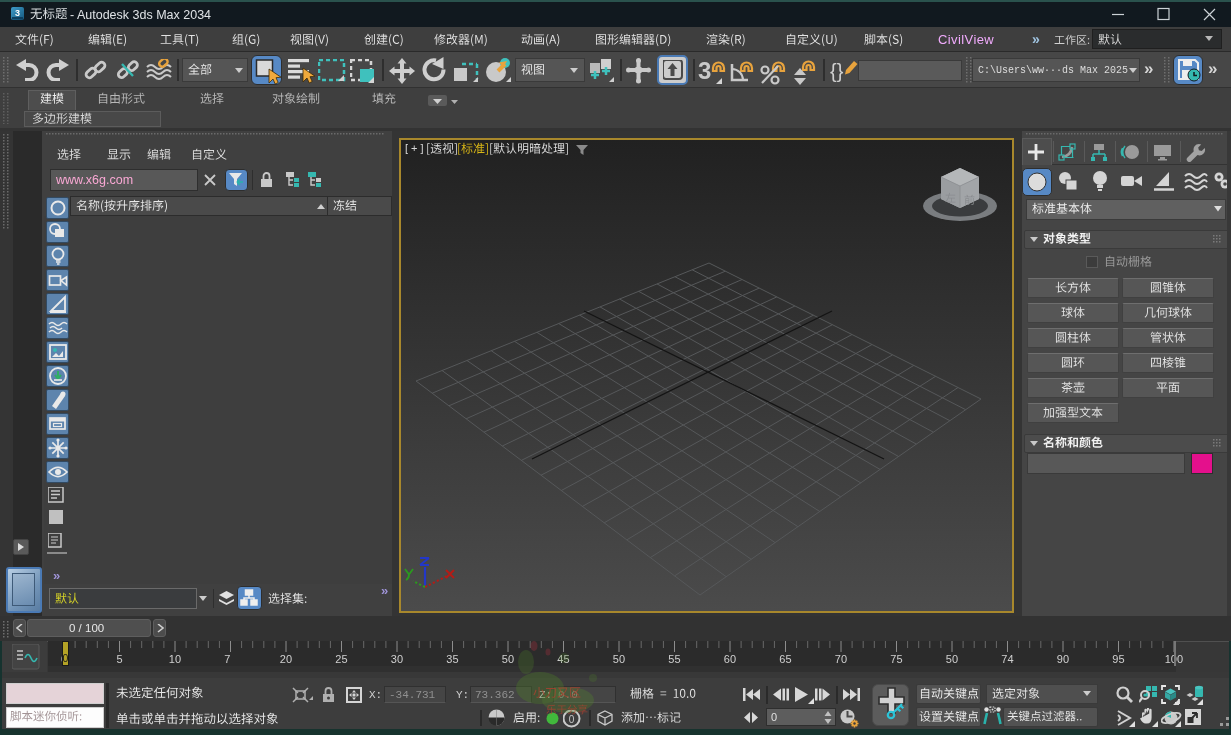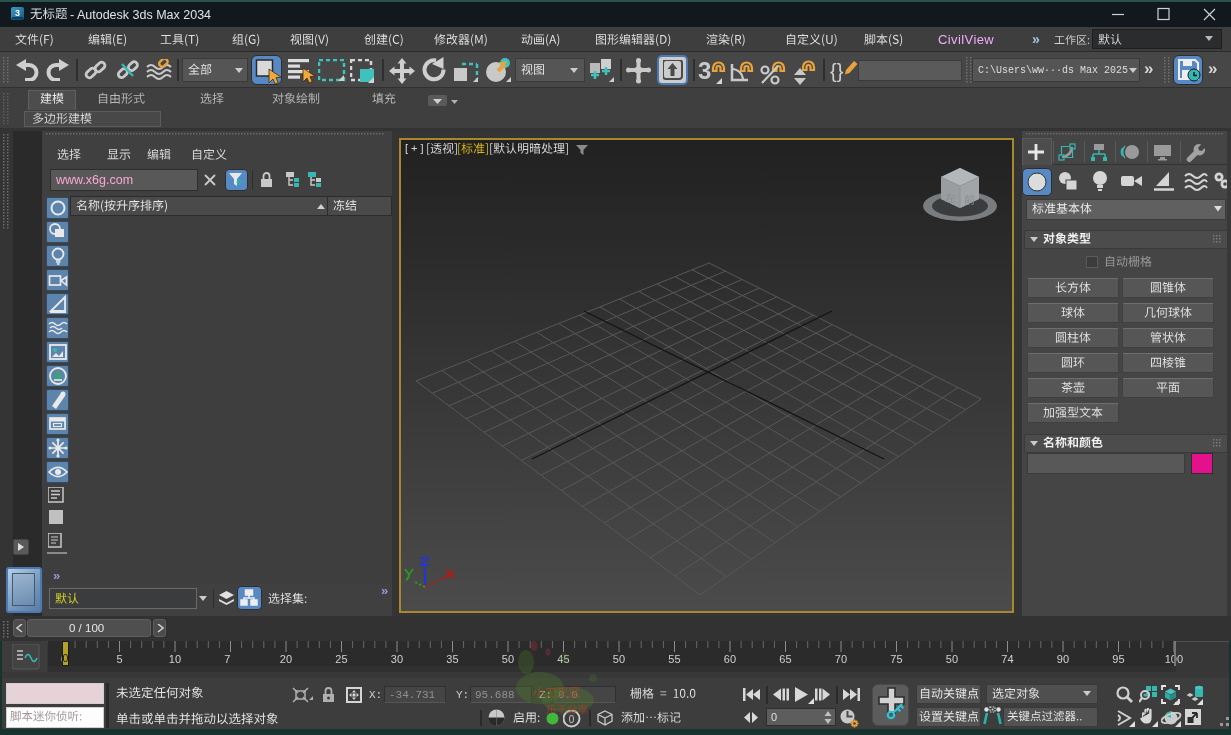--- a/index.html
+++ b/index.html
@@ -1665,21 +1665,21 @@
     <rect x="0" y="0" width="16" height="16" fill="#d5d5d5"></rect>
     <rect x="2" y="2" width="12" height="12" fill="#3d3d3d"></rect>
     <path d="M8 3 l2 2.5 h-4z M8 13 l2 -2.5 h-4z M3 8 l2.5 -2 v4z M13 8 l-2.5 -2 v4z" fill="#d5d5d5"></path>
     <rect x="6.5" y="6.5" width="3" height="3" fill="#d5d5d5"></rect>
   </svg>
 <div class="a" style="left:369px;top:689px;font:11px 'Liberation Mono';color:#d0d0d0;white-space:pre">X:</div>
 <div class="a" style="left:384px;top:686px;width:62px;height:17px;background:#454545;border:1px solid #303030;border-bottom-color:#555"></div>
 <div class="a" style="left:389px;top:689px;font:11px 'Liberation Mono';color:#909090;white-space:pre">-34.731</div>
 <div class="a" style="left:456px;top:689px;font:11px 'Liberation Mono';color:#d0d0d0;white-space:pre">Y:</div>
 <div class="a" style="left:470px;top:686px;width:62px;height:17px;background:#454545;border:1px solid #303030;border-bottom-color:#555"></div>
-<div class="a" style="left:475px;top:689px;font:11px 'Liberation Mono';color:#909090;white-space:pre">95.688</div>
+<div class="a" style="left:475px;top:689px;font:11px 'Liberation Mono';color:#909090;white-space:pre">73.362</div>
 <div class="a" style="left:539px;top:689px;font:11px 'Liberation Mono';color:#d0d0d0;white-space:pre">Z:</div>
 <div class="a" style="left:553px;top:686px;width:63px;height:17px;background:#454545;border:1px solid #303030;border-bottom-color:#555"></div>
 <div class="a" style="left:558px;top:689px;font:11px 'Liberation Mono';color:#909090;white-space:pre">0.0</div>
 <svg class="a" style="left:630px;top:687px" width="67" height="15">
     <g fill="#e0e0e0" transform="translate(0,10.8) scale(0.012,-0.012)">
       <use href="#cr6805" x="0"></use>
       <use href="#cr683C" x="1000"></use>
       <use href="#cr003D" x="2500"></use>
       <use href="#cr0031" x="3555"></use>
       <use href="#cr0030" x="4110"></use>

